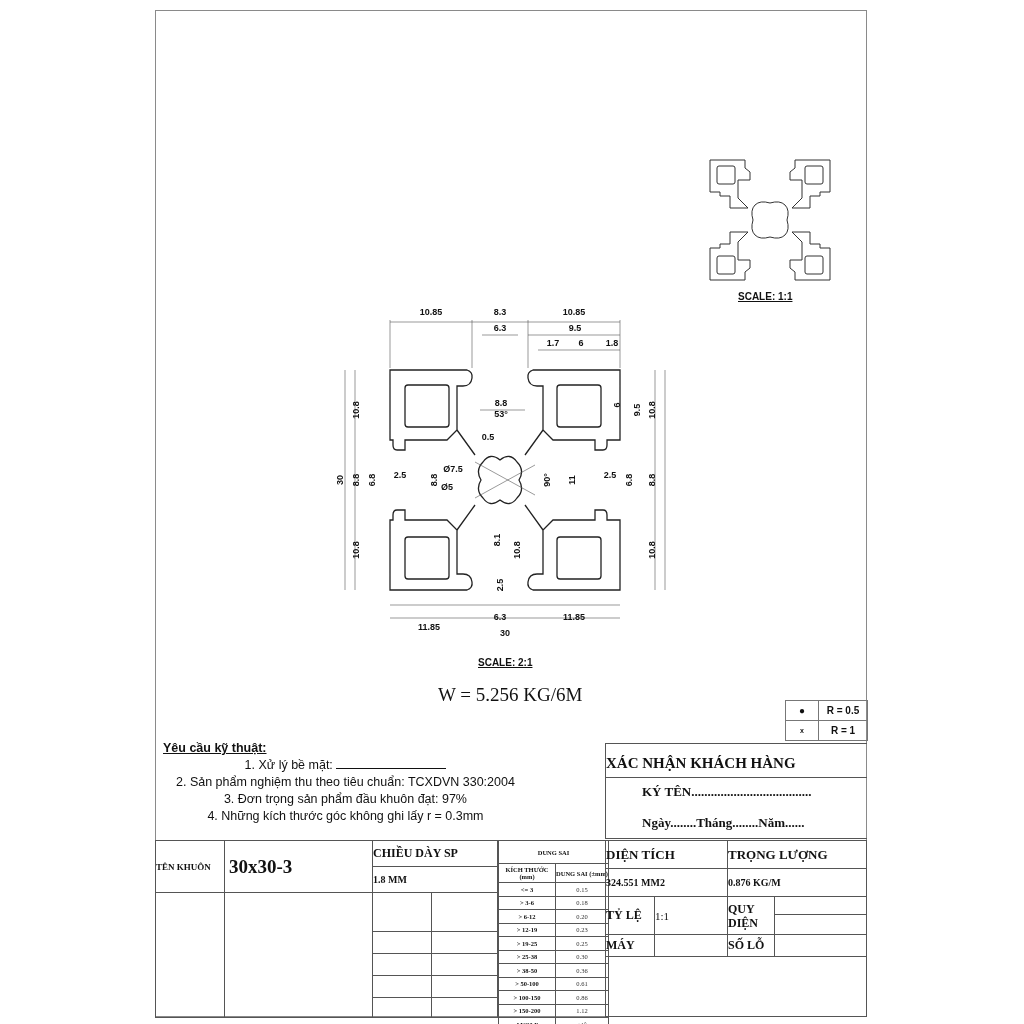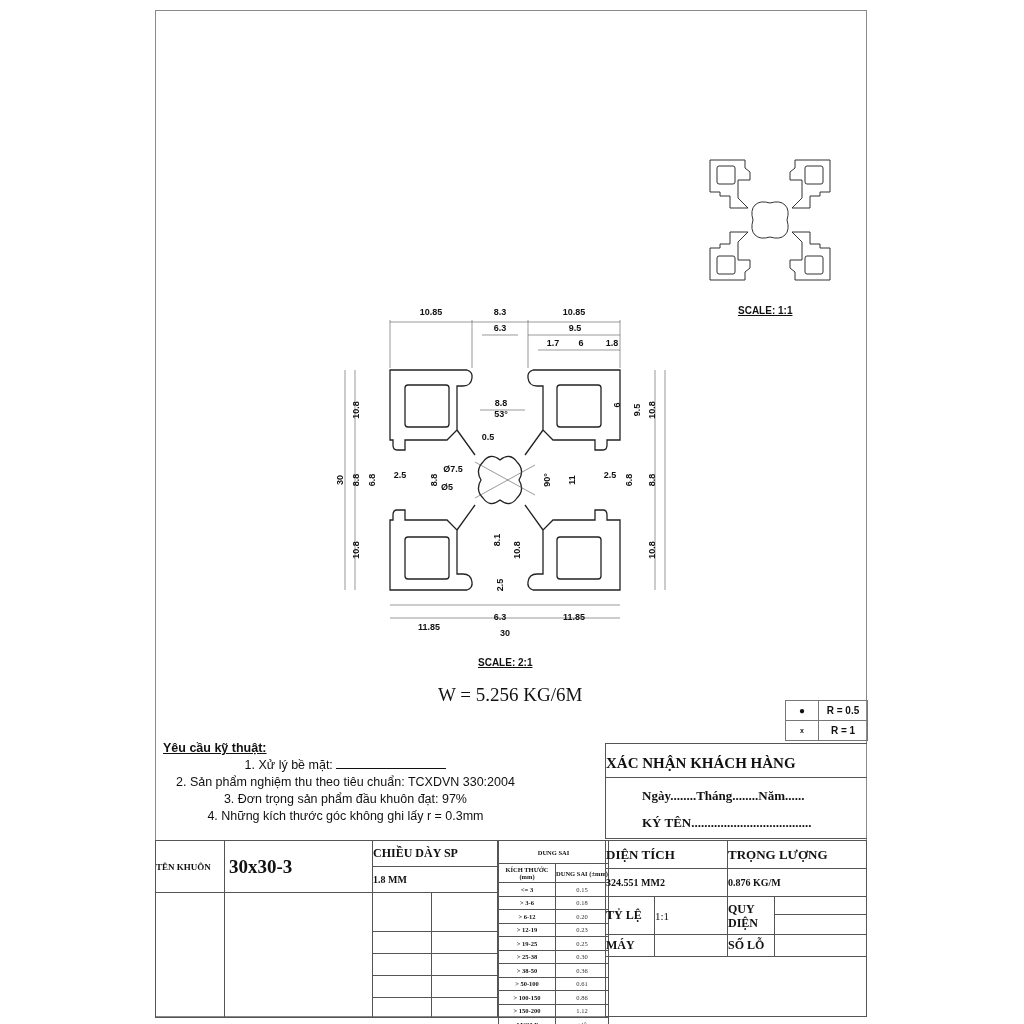--- a/index.html
+++ b/index.html
@@ -36,21 +36,21 @@
     <path d="M130 10 H95 V18 L90 22 V30 H102 V48 L92 58 H110 V46 L120 46 V42 H130 Z"></path>
     <path d="M10 130 H45 V122 L50 118 V110 H38 V92 L48 82 H30 V94 L20 94 V98 H10 Z"></path>
     <path d="M130 130 H95 V122 L90 118 V110 H102 V92 L92 82 H110 V94 L120 94 V98 H130 Z"></path>
     <rect x="17" y="16" width="18" height="18" rx="2"></rect>
     <rect x="105" y="16" width="18" height="18" rx="2"></rect>
     <rect x="17" y="106" width="18" height="18" rx="2"></rect>
     <rect x="105" y="106" width="18" height="18" rx="2"></rect>
     <path d="M55 55 Q60 50 70 53 Q80 50 85 55 Q90 60 87 70 Q90 80 85 85 Q80 90 70 87 Q60 90 55 85 Q50 80 53 70 Q50 60 55 55 Z"></path>
   </g>
 </svg>
-<div class="scale-label" style="left:738px;top:305px">SCALE: 1:1</div>
+<div class="scale-label" style="left:738px;top:291px">SCALE: 1:1</div>
 
 <svg class="abs" style="left:335px;top:300px" width="350" height="340" viewBox="0 0 350 340">
   <g fill="none" stroke="#222" stroke-width="1.3">
 
     <path d="M55 70 H132 Q138 72 137 78 Q136 86 128 86 H122 V130 L112 140 H70 V150 H62 Q58 150 58 145 V140 H55 Z"></path>
     <rect x="70" y="85" width="44" height="42" rx="3"></rect>
 
     <path d="M285 70 H198 Q192 72 193 78 Q194 86 202 86 H208 V130 L218 140 H260 V150 H268 Q272 150 272 145 V140 H285 Z"></path>
     <rect x="222" y="85" width="44" height="42" rx="3"></rect>
 
@@ -131,22 +131,22 @@
 <div class="req">
   <div class="title">Yêu cầu kỹ thuật:</div>
   <div class="item"><span>1. Xử lý bề mặt:</span> <span class="uline"></span></div>
   <div class="item">2. Sản phẩm nghiệm thu theo tiêu chuẩn: TCXDVN 330:2004</div>
   <div class="item">3. Đơn trọng sản phẩm đầu khuôn đạt: 97%</div>
   <div class="item">4. Những kích thước góc không ghi lấy r = 0.3mm</div>
 </div>
 
 <div class="cust">
   <div class="hdr">XÁC NHẬN KHÁCH HÀNG</div>
+  <div class="ln">KÝ TÊN.....................................</div>
   <div class="ln" style="margin-top:4px">Ngày........Tháng........Năm......</div>
-  <div class="ln">KÝ TÊN.....................................</div>
 </div>
 
 <table class="grid" style="left:155px;top:840px;width:343px;height:177px">
   <tbody>
       <tr style="height:26px">
     <td rowspan="2" style="width:68px;font-size:9px">TÊN KHUÔN</td>
     <td rowspan="2" style="width:143px;font-size:19px;text-align:left;padding-left:4px">30x30-3</td>
     <td colspan="2" style="font-size:12px">CHIỀU DÀY SP</td>
   </tr>
   <tr style="height:26px">

